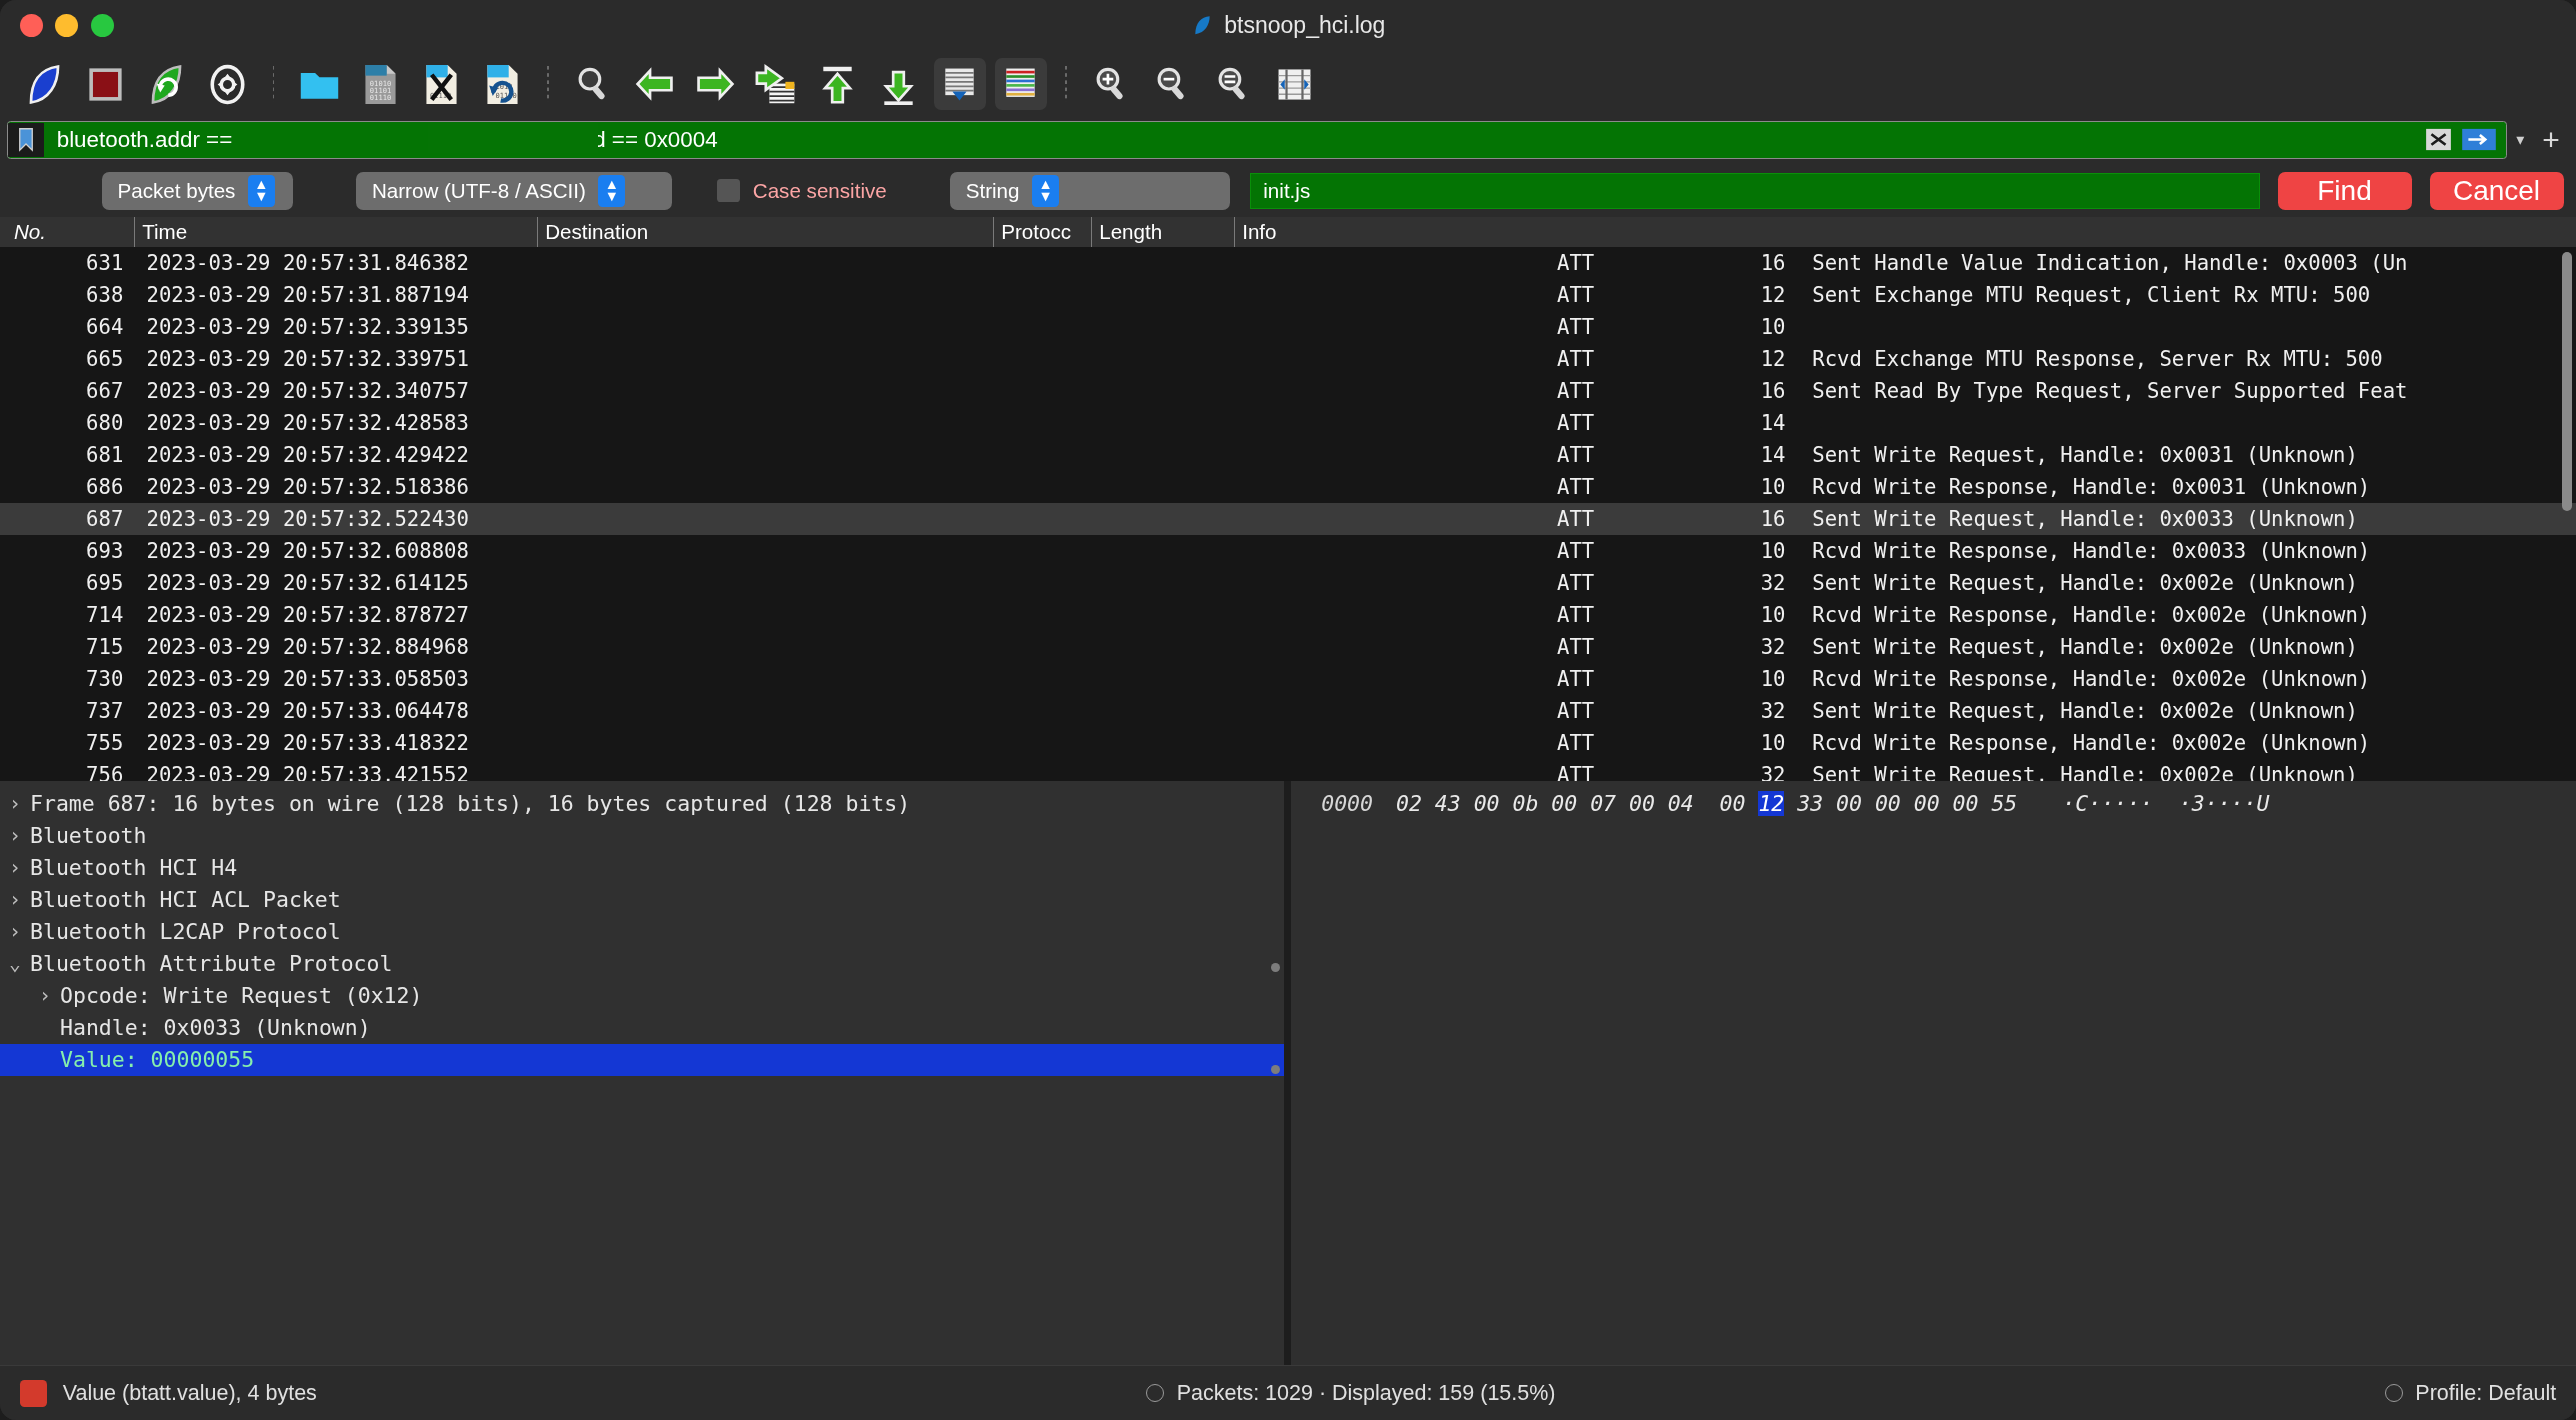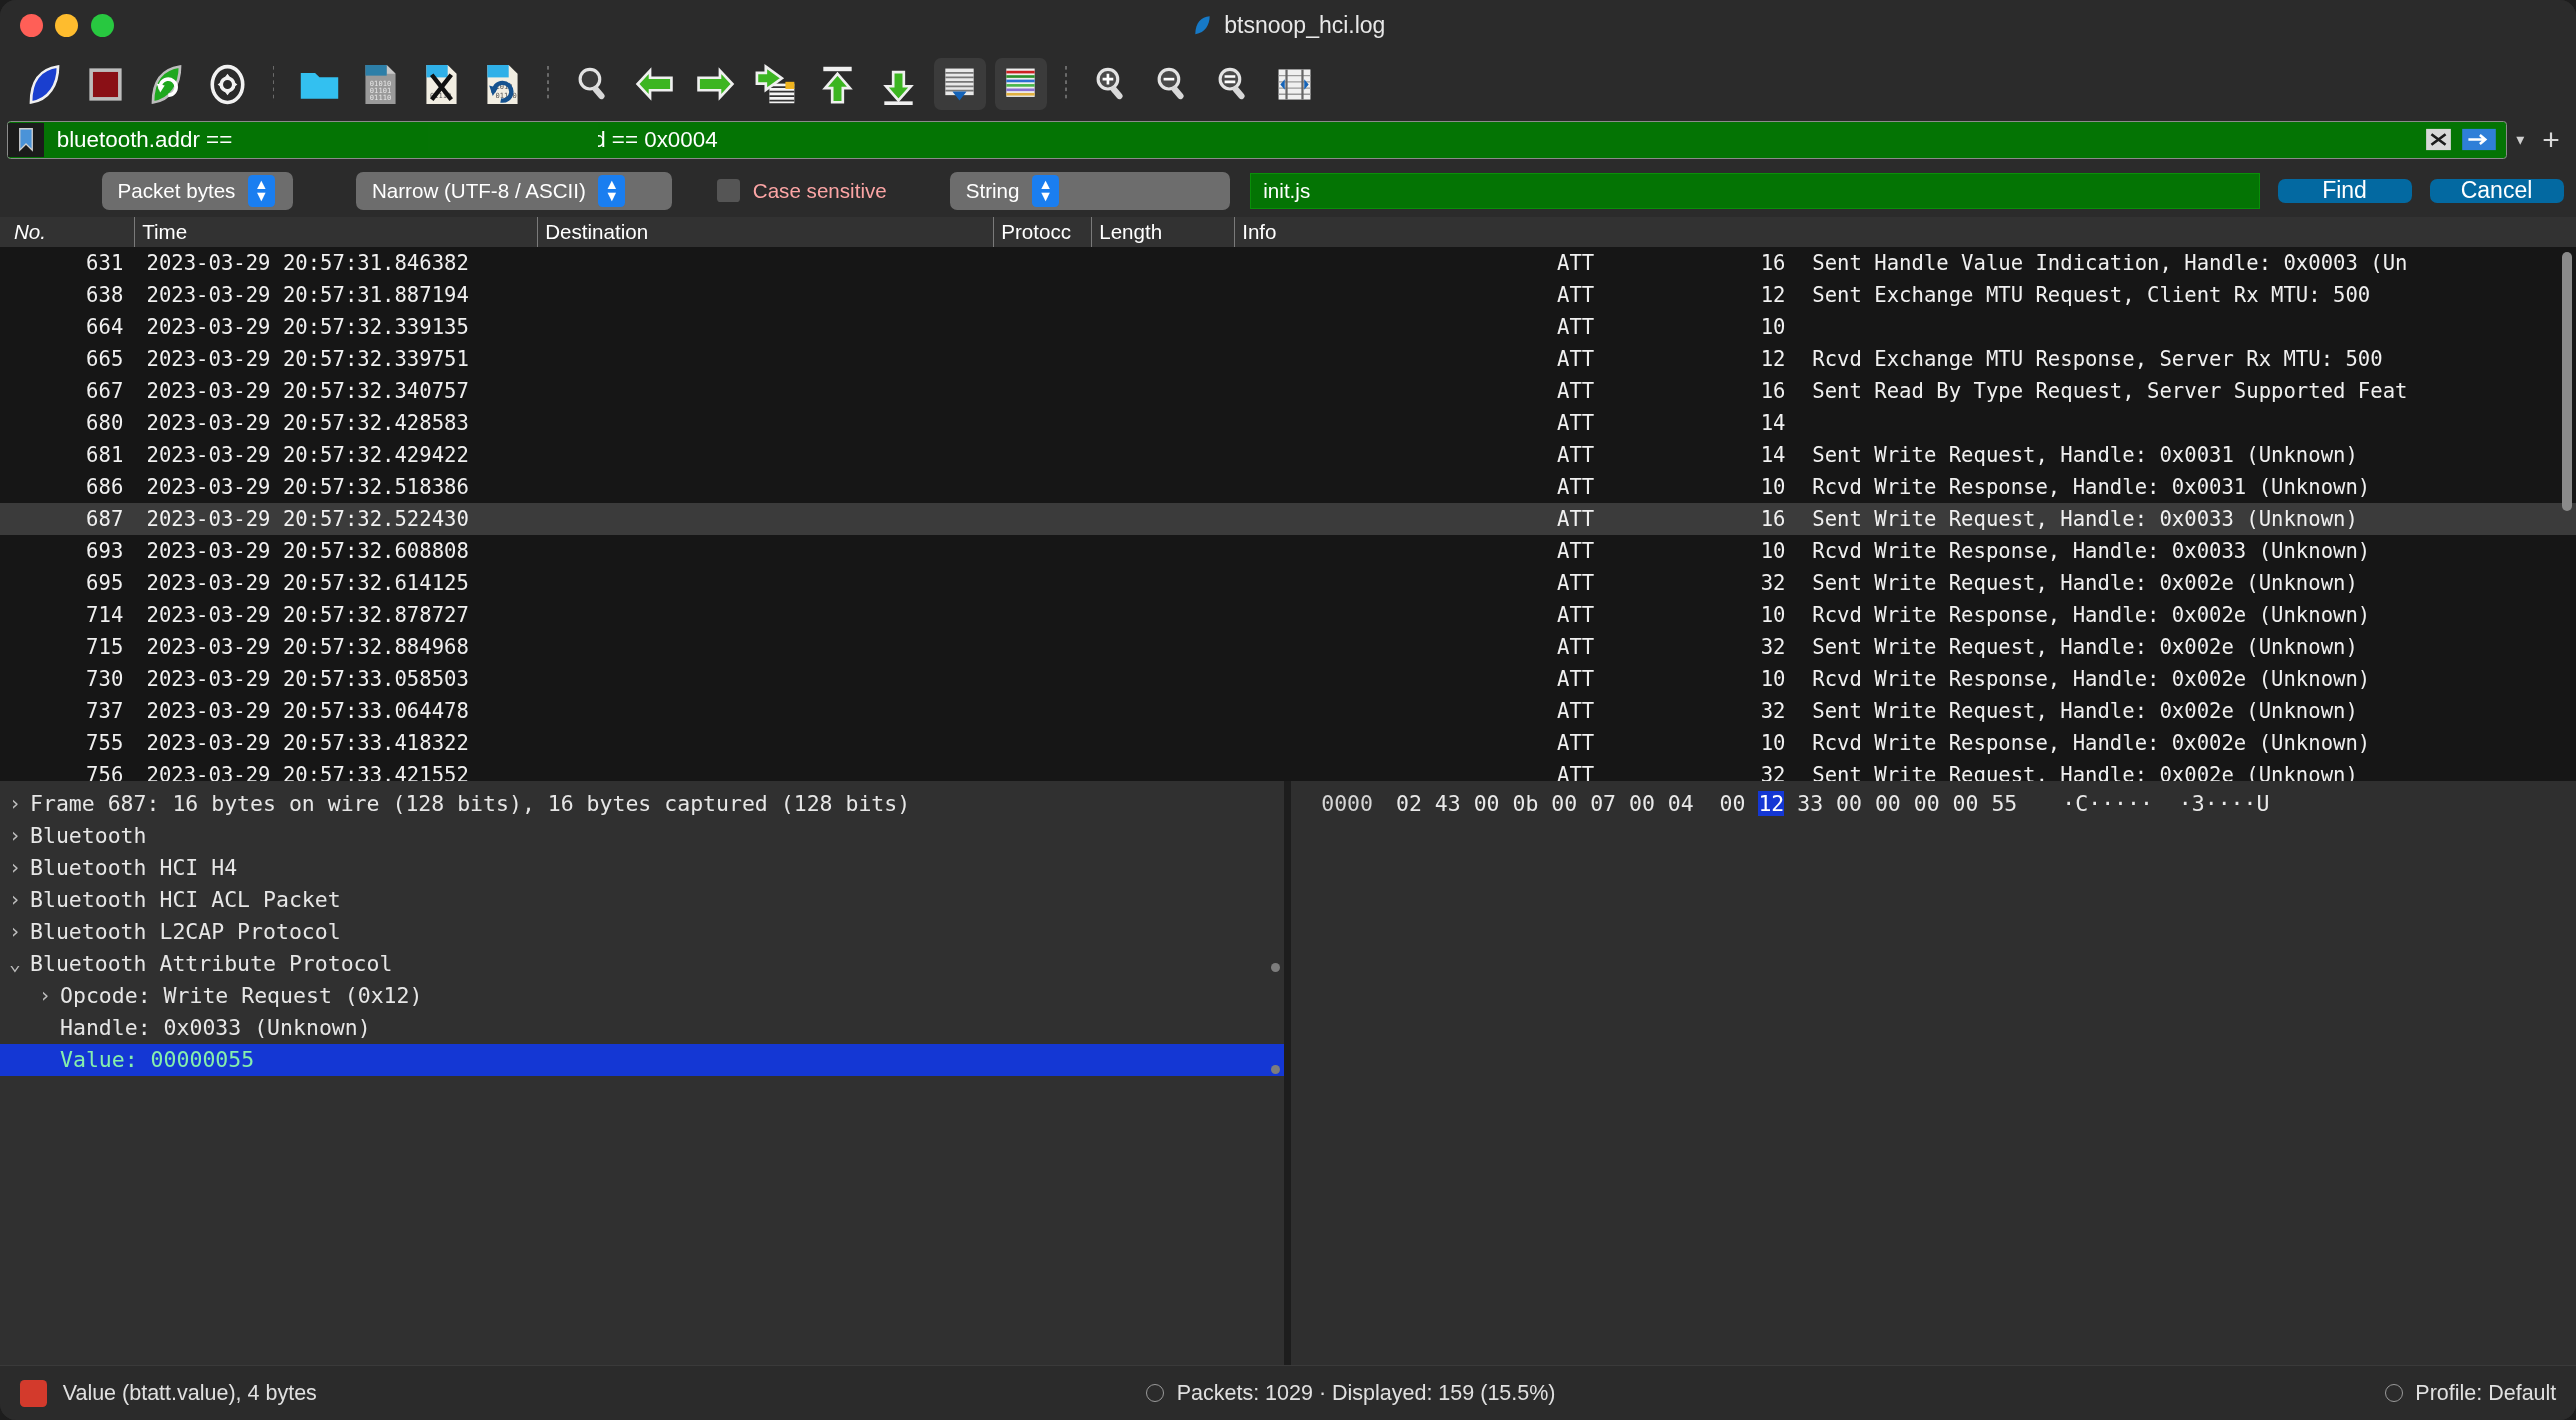--- a/index.html
+++ b/index.html
@@ -157,25 +157,25 @@
     height: 34px;
     background: #047404;
     color: #ffffff;
     font-size: 20.6px;
     display: flex; align-items: center;
     padding-left: 12.5px;
     flex: 1 1 auto;
     border: 0.9px solid #0a8f0a;
   }
   .pbtn {
-    height: 24px;
+    height: 38px;
     min-width: 134px;
-    background: #0369a1;
+    background: #ef4444;
     border-radius: 7.2px;
-    color: #ffffff; font-size: 23px;
+    color: #ffffff; font-size: 28px;
     display: flex; align-items: center; justify-content: center;
     margin-left: 18px;
   }
 
   
   .packetlist {
     flex: 0 0 auto;
     background: #161616;
     position: relative;
     overflow: hidden;
@@ -261,20 +261,21 @@
   .vsplit {
     width: 7.2px;
     background: #1d1d1d;
     flex: 0 0 auto;
   }
   .bytespane {
     flex: 1 1 auto;
     background: #2f2f2f;
     position: relative;
     overflow: hidden;
+    font-style: italic;
   }
   .hexline {
     display: flex;
     font-family: "DejaVu Sans Mono", monospace;
     font-size: 21.5px;
     color: #e9e9e9;
     padding: 10.7px 0 0 30px;
     white-space: pre;
   }
   .hex-off { color: #d6d6d6; margin-right: 23px; }

